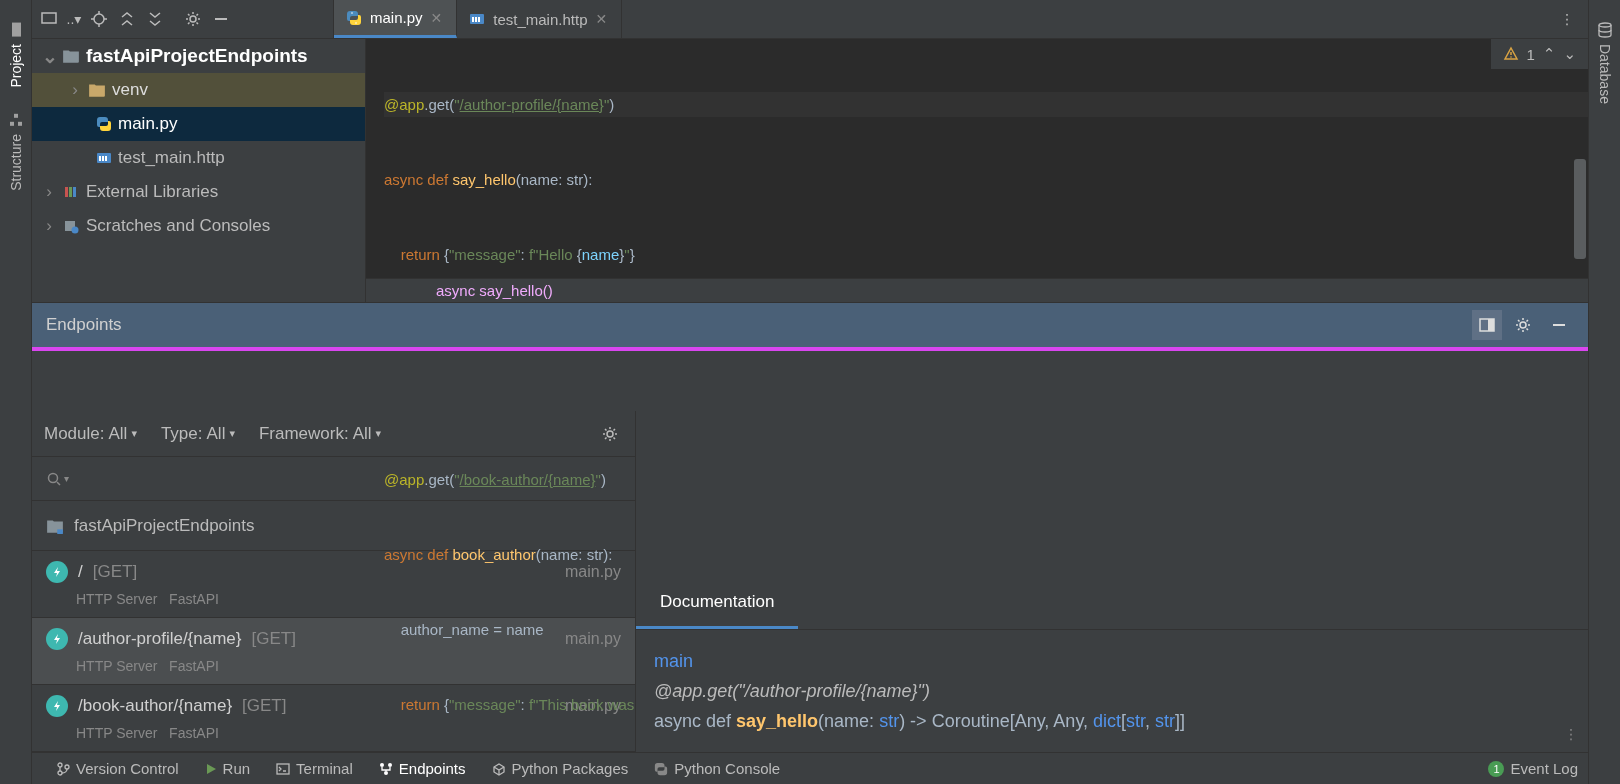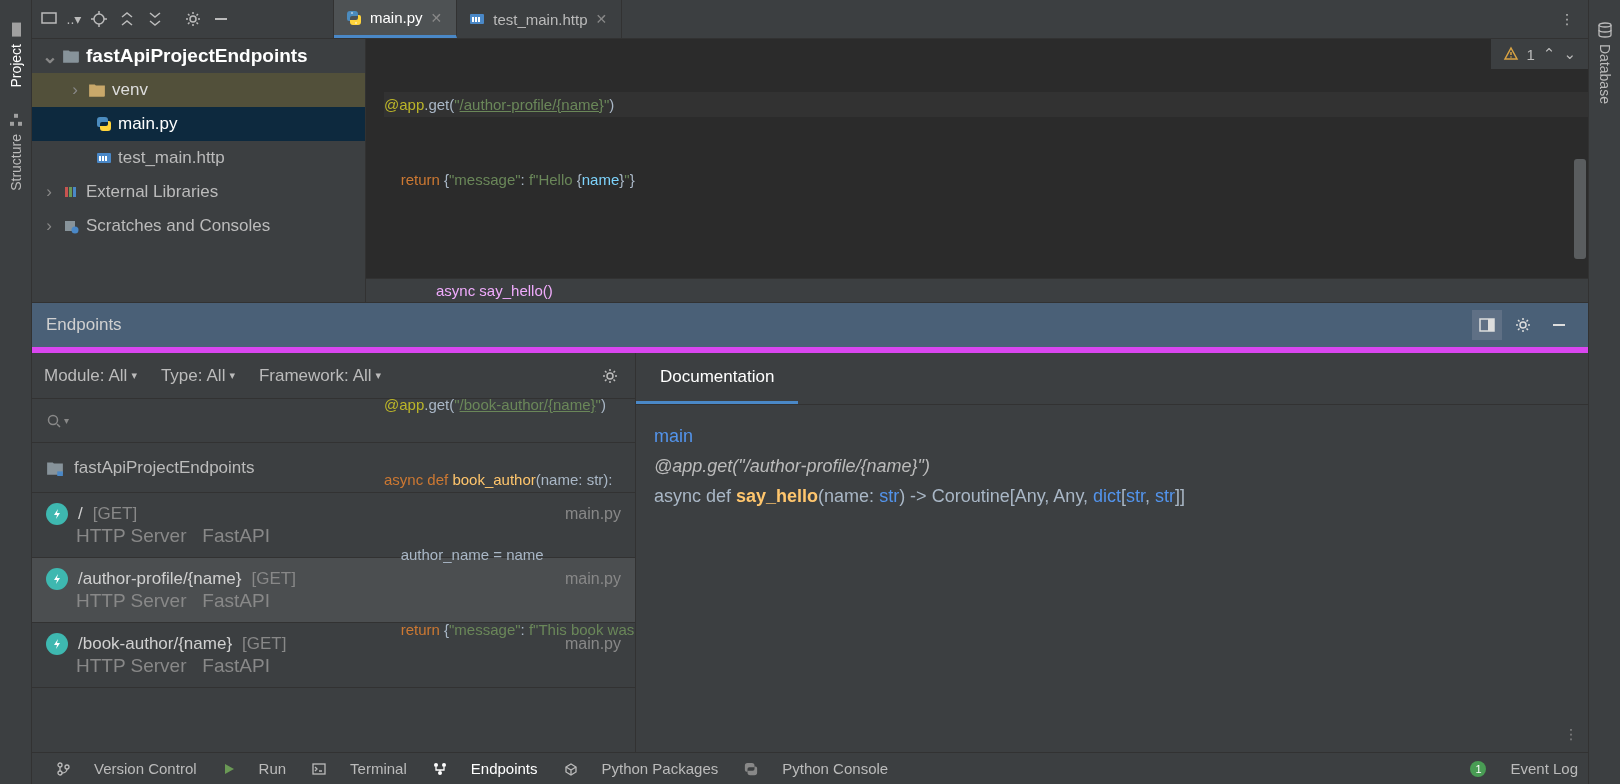--- a/index.html
+++ b/index.html
@@ -54,51 +54,51 @@
 .scrollbar-track { position: absolute; right: 2px; top: 30px; bottom: 24px; width: 12px; }
 .scrollbar-thumb { position: absolute; top: 90px; width: 12px; height: 100px; background: #5a5d5f; border-radius: 3px; }
 
 
 .endpoints-header { height: 44px; background: #4a6077; display: flex; align-items: center; padding: 0 14px; color: #d0d0d0; font-size: 17px; justify-content: space-between; }
 .endpoints-header-right { display: flex; gap: 6px; align-items: center; }
 .hdr-icon-btn { width: 30px; height: 30px; display: inline-flex; align-items: center; justify-content: center; cursor: pointer; }
 .hdr-icon-btn.active { background: #5f7085; }
 
 
-.endpoints-body { flex: 1; display: flex; border-top: 6px solid #d946ef; }
+.endpoints-body { flex: 1; display: flex; border-top: 4px solid #d946ef; align-items: flex-end; }
 .endpoints-left { width: 604px; display: flex; flex-direction: column; border-right: 1px solid #323232; background: #3c3f41; }
 .filter-row { height: 46px; display: flex; align-items: center; padding: 0 12px; gap: 24px; font-size: 17px; border-bottom: 1px solid #323232; }
 .filter-item { display: flex; align-items: center; gap: 4px; cursor: pointer; }
 .filter-right { margin-left: auto; }
 .search-row { height: 44px; display: flex; align-items: center; padding: 0 14px; border-bottom: 1px solid #323232; color: #888; }
 .project-label { height: 50px; display: flex; align-items: center; padding: 0 14px; gap: 10px; font-size: 17px; border-bottom: 1px solid #323232; }
 .endpoint-item { padding: 10px 14px; border-bottom: 1px solid #323232; cursor: pointer; }
 .endpoint-item.selected { background: #4b4e50; }
 .endpoint-line1 { display: flex; align-items: center; gap: 10px; font-size: 17px; }
 .endpoint-line1 .file { margin-left: auto; color: #888; font-size: 16px; }
 .endpoint-path { color: #d0d0d0; }
 .endpoint-method { color: #888; }
-.endpoint-line2 { color: #888; font-size: 19px; margin-top: 0; padding-left: 30px; }
+.endpoint-line2 { color: #888; font-size: 14px; margin-top: 8px; padding-left: 30px; }
 .ep-icon { width: 22px; height: 22px; background: #3eb8b0; border-radius: 50%; display: inline-flex; align-items: center; justify-content: center; }
 
 
 .endpoints-right { flex: 1; display: flex; flex-direction: column; background: #3c3f41; position: relative; }
 .doc-tabs { height: 52px; display: flex; align-items: stretch; padding: 0 0 0 0; border-bottom: 1px solid #323232; }
 .doc-tab { padding: 0 24px; display: flex; align-items: center; font-size: 17px; cursor: pointer; }
 .doc-tab.active { color: #fff; border-bottom: 3px solid #4a88c7; }
 .doc-content { flex: 1; padding: 16px 18px; font-family: "JetBrains Mono","Consolas",monospace; font-size: 18px; line-height: 30px; color: #a9b7c6; white-space: pre; }
 .doc-link { color: #5394ec; }
 .doc-dec { color: #bbb; font-style: italic; }
 .doc-fn { color: #ffc66d; font-weight: bold; }
 .doc-type { color: #5394ec; }
 .more-vert { position: absolute; bottom: 10px; right: 10px; color: #888; cursor: pointer; }
 
 
 .bottom-bar { height: 32px; background: #3c3f41; border-top: 1px solid #323232; display: flex; align-items: center; padding: 0 10px 0 24px; gap: 26px; font-size: 15px; }
-.bottom-item { display: flex; align-items: center; gap: 24px; cursor: pointer; color: #bbb; }
+.bottom-item { display: flex; align-items: center; gap: 6px; cursor: pointer; color: #bbb; }
 .bottom-item.active { color: #fff; font-weight: 500; }
 .spacer { flex: 1; }
 .badge-green { background: #499c54; color: #fff; border-radius: 50%; width: 16px; height: 16px; display: inline-flex; align-items: center; justify-content: center; font-size: 11px; }
 </style>
 </head>
 <body>
 
 <div class="left-rail">
   <div class="left-rail-tab active">
     <span>Project</span>
@@ -233,20 +233,21 @@
             <rect x="2" y="3" width="10" height="10" fill="#87939a"></rect>
             <circle cx="12" cy="12" r="3.5" fill="#4a88c7"></circle>
           </svg>
         <span>Scratches and Consoles</span>
       </div>
     </div>
 
     <div class="editor">
       <div class="code">
         <div class="code-line hl"><span class="c-dec">@app</span><span class="c-par">.get(</span><span class="c-str">"</span><span class="c-str-u">/author-profile/{name}</span><span class="c-str">"</span><span class="c-par">)</span></div>
+        <div class="code-line"><span class="c-kw">async def </span><span class="c-fn">say_hello</span><span class="c-par">(name: str):</span></div>
         <div class="code-line">    <span class="c-kw">return </span><span class="c-par">{</span><span class="c-str">"message"</span><span class="c-par">: </span><span class="c-str">f"Hello </span><span class="c-par">{</span><span class="c-var">name</span><span class="c-par">}</span><span class="c-str">"</span><span class="c-par">}</span></div>
         <div class="code-line"></div>
         <div class="code-line"></div>
         <div class="code-line"><span class="c-dec">@app</span><span class="c-par">.get(</span><span class="c-str">"</span><span class="c-str-u">/book-author/{name}</span><span class="c-str">"</span><span class="c-par">)</span></div>
         <div class="code-line"><span class="c-kw">async def </span><span class="c-fn">book_author</span><span class="c-par">(name: str):</span></div>
         <div class="code-line">    <span class="c-par">author_name = name</span></div>
         <div class="code-line">    <span class="c-kw">return </span><span class="c-par">{</span><span class="c-str">"message"</span><span class="c-par">: </span><span class="c-str">f"This book was written by </span><span class="c-par">{</span><span class="c-var">author_name</span><span class="c-par">}</span><span class="c-str">"</span><span class="c-par">}</span></div>
       </div>
       <div class="editor-topright">
         <svg width="16" height="16" viewBox="0 0 16 16">

